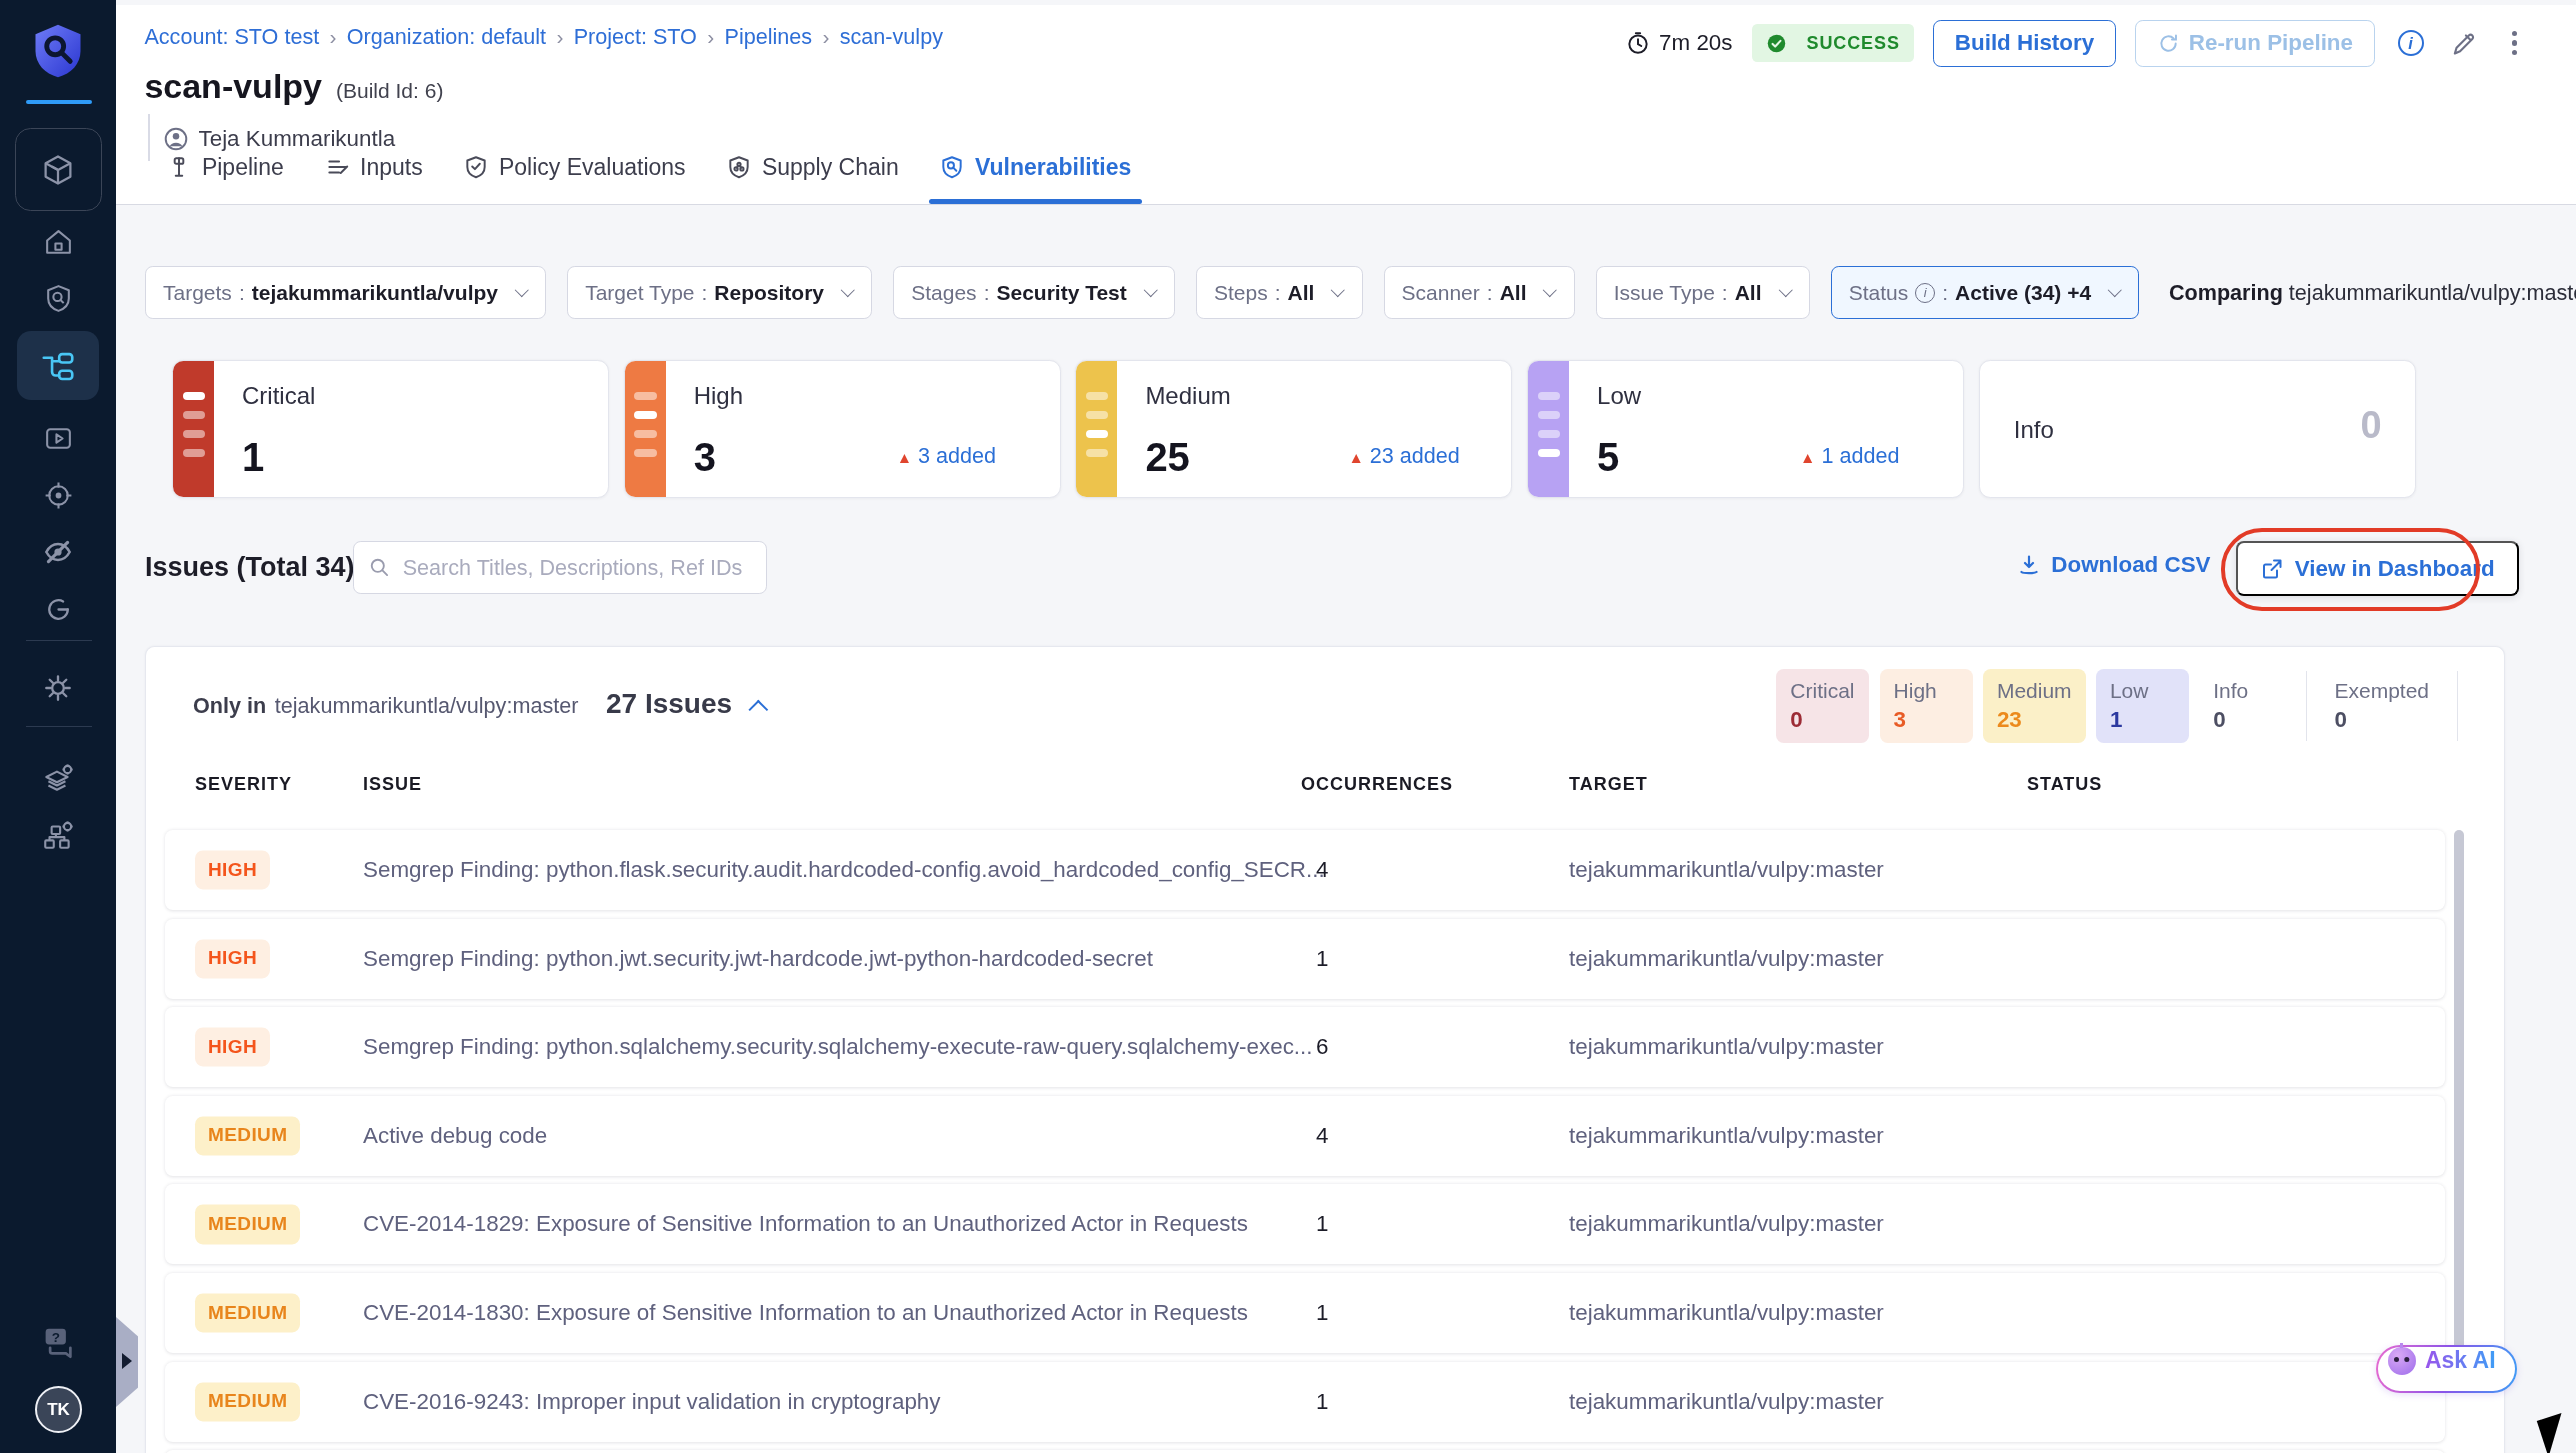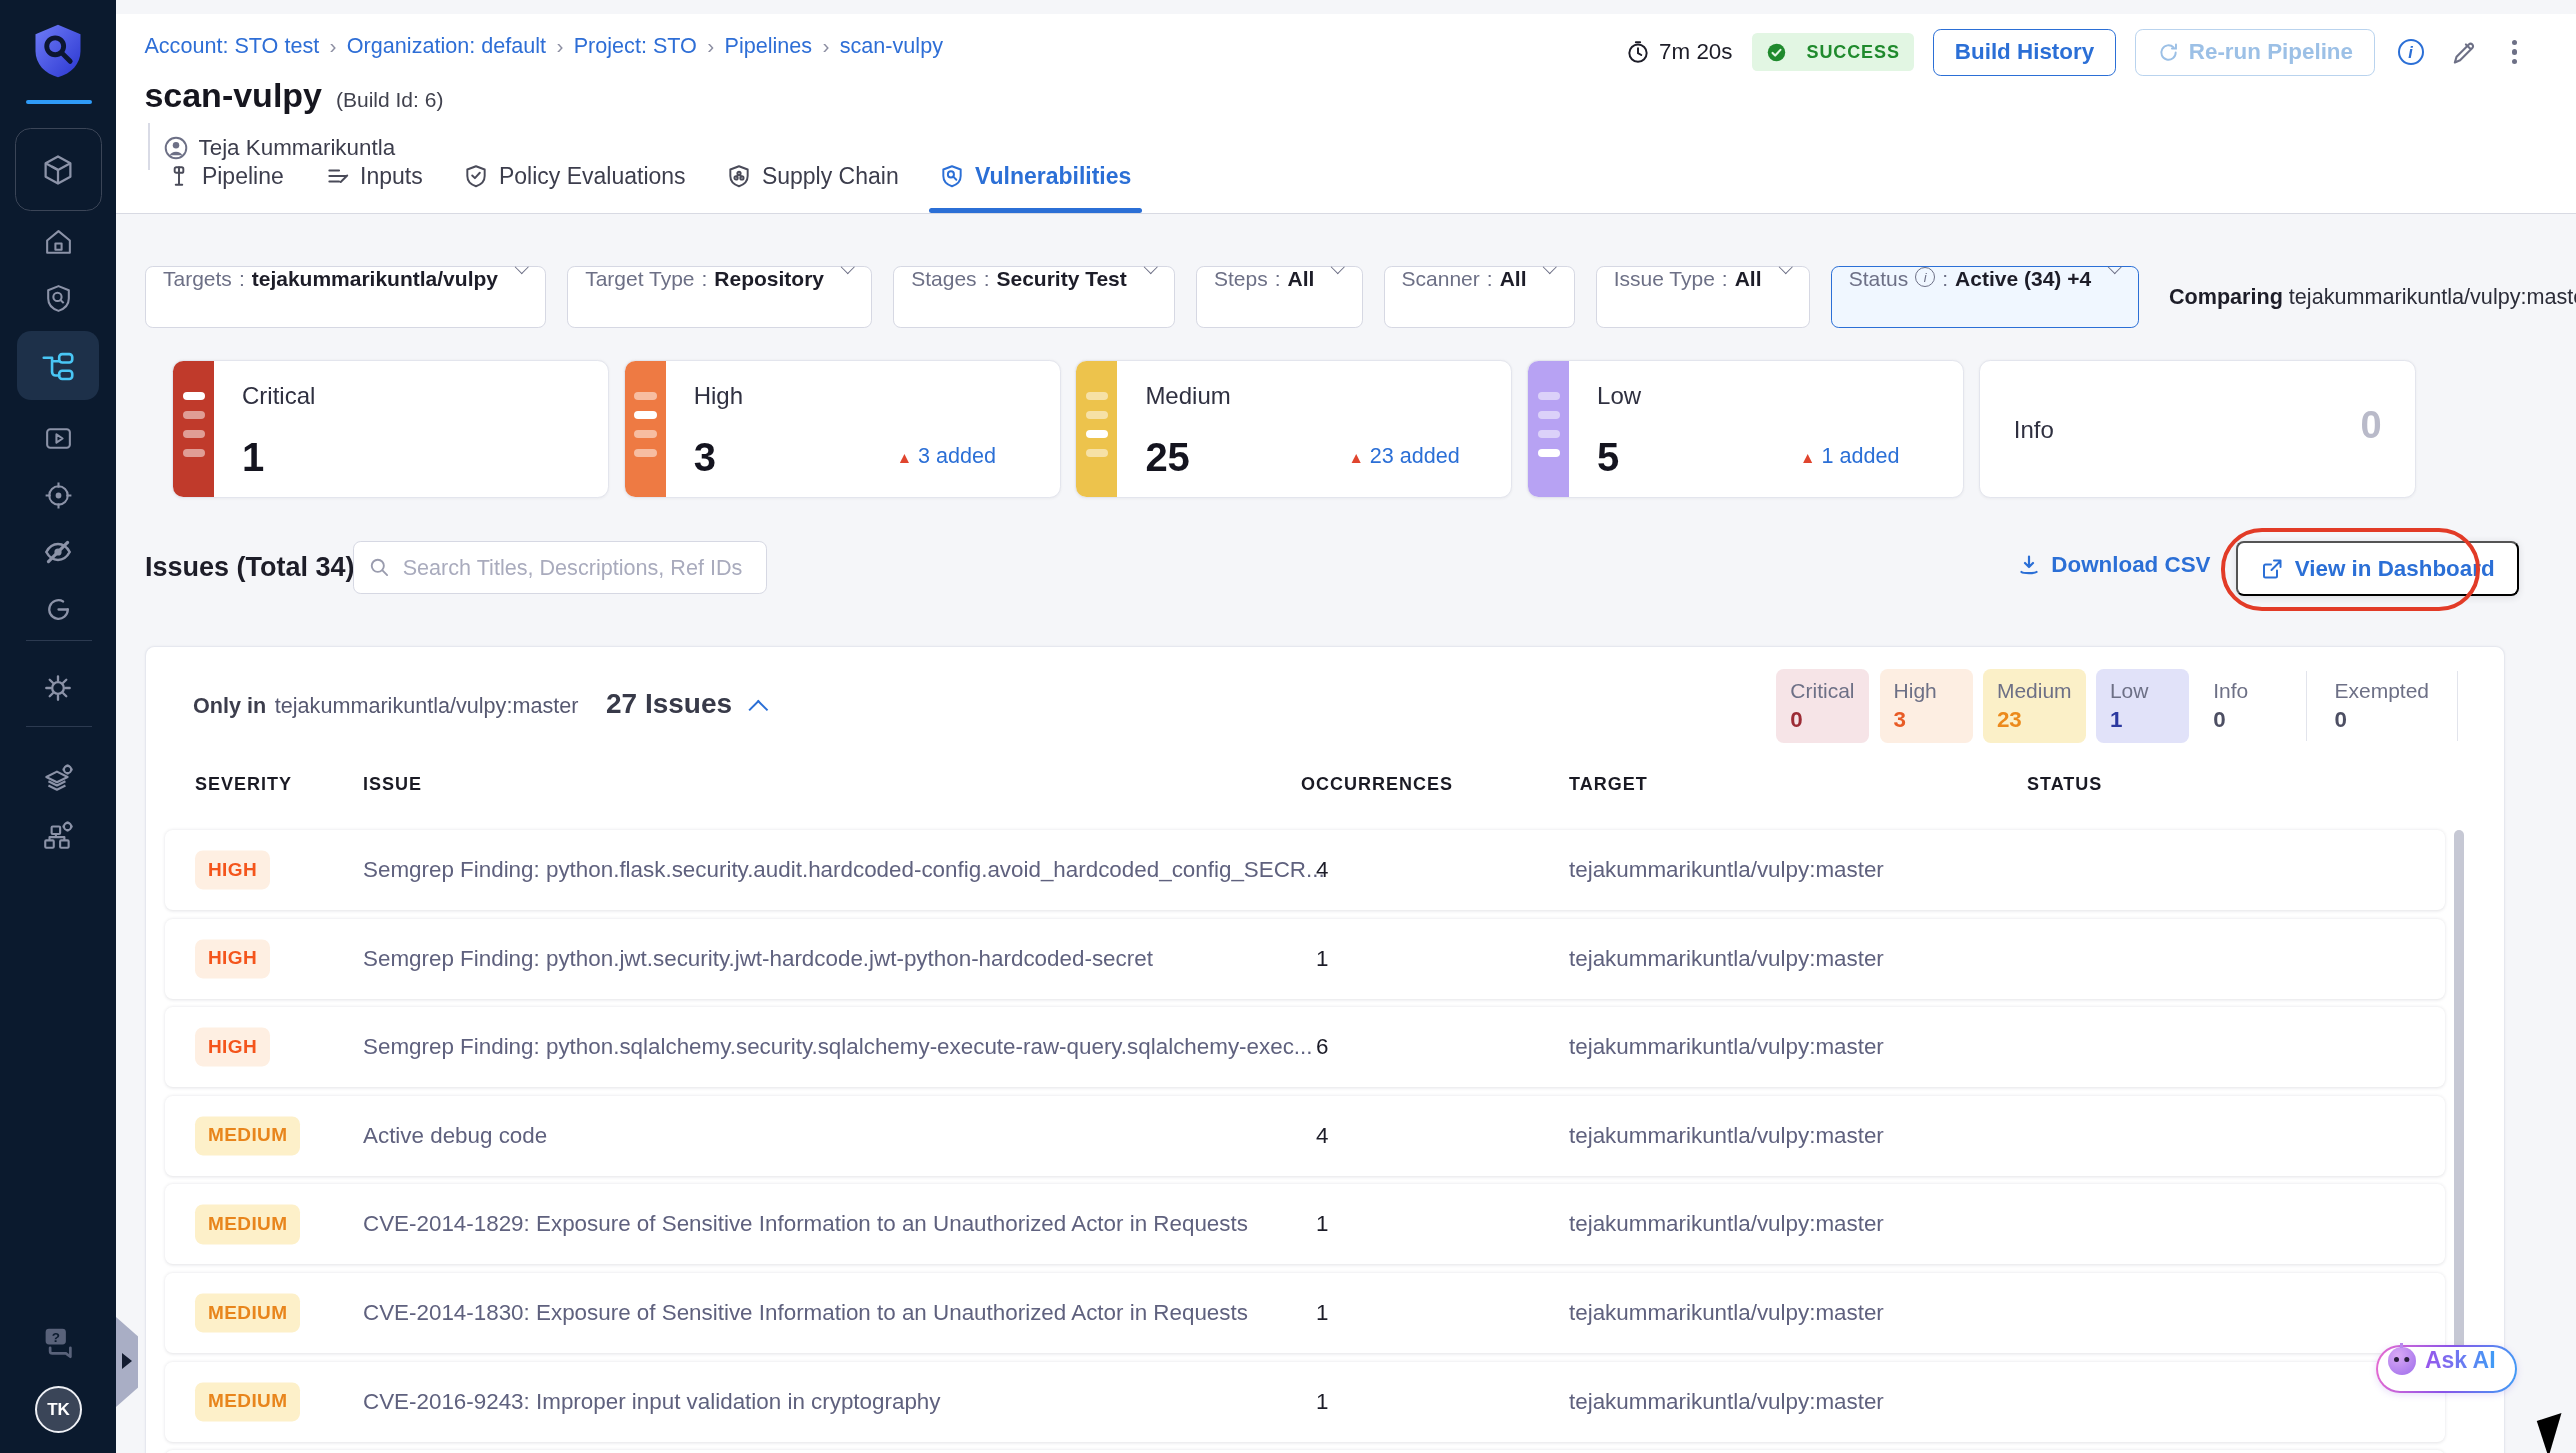--- a/index.html
+++ b/index.html
@@ -15,21 +15,21 @@
   .sb-ico{position:absolute;left:0;width:116px;height:52px;display:flex;align-items:center;justify-content:center;cursor:pointer;color:#8c93a8;}
   .sb-ico svg,.sb-tile svg{display:block;}
   .sb-active{top:331px;background:#1d3049;color:#49c6f5;left:17px;width:82px;height:69px;border-radius:14px;}
   .sb-div{position:absolute;left:26px;width:66px;height:0.9px;background:#2c3a50;}
   .sb-help{position:absolute;left:0;top:1317px;width:116px;height:48px;display:flex;align-items:center;justify-content:center;cursor:pointer;}
   .sb-avatar{position:absolute;left:35px;top:1386px;width:47px;height:47px;border-radius:50%;background:#3a4558;border:2.6px solid #eef0f5;color:#fff;font-size:17px;font-weight:bold;display:flex;align-items:center;justify-content:center;cursor:pointer;}
   .sb-handle{position:absolute;left:116px;top:1317px;width:22.4px;height:90px;background:#a9aec5;clip-path:polygon(0 0,100% 22%,100% 78%,0 100%);z-index:31;cursor:pointer;}
   .sb-handle:after{content:"";position:absolute;left:6px;top:36px;border-left:10.3px solid #131c30;border-top:8.6px solid transparent;border-bottom:8.6px solid transparent;}
 
   
-  .hdr{position:absolute;left:116px;top:14px;right:0;height:200px;background:#fff;border-bottom:0.9px solid #d8dae3;z-index:5;}
+  .hdr{position:absolute;left:116px;top:5px;right:0;height:200px;background:#fff;border-bottom:0.9px solid #d8dae3;z-index:5;}
   .crumbs{position:absolute;left:28.4px;top:19px;display:flex;align-items:center;gap:10.3px;font-size:21.6px;}
   .crumbs a{color:#2e6ed6;text-decoration:none;cursor:pointer;}
   .crumb-sep{color:#8b8da1;font-size:21px;}
   .hdr-right{position:absolute;right:45px;top:14px;height:48px;display:flex;align-items:center;gap:19px;}
   .duration{display:flex;align-items:center;gap:7.8px;color:#1d1d28;font-size:22.4px;}
   .badge-success{display:flex;align-items:center;gap:20px;background:#e2f6e3;color:#1f8a2d;font-size:18px;font-weight:bold;letter-spacing:0.9px;border-radius:5.2px;padding:8.6px 14px;}
   .btn{height:47px;border-radius:7.8px;background:#fff;display:flex;align-items:center;gap:8.6px;font-size:22.4px;font-weight:bold;padding:0 21px;cursor:pointer;}
   .btn-primary-outline{border:1.7px solid #2b6fd6;color:#2b6fd6;}
   .btn-disabled{border:1.7px solid #b9d3ee;color:#9cc0e6;cursor:default;}
   .ic-btn{width:33px;height:33px;display:flex;align-items:center;justify-content:center;cursor:pointer;}
@@ -45,21 +45,21 @@
   
   .tabs{position:absolute;left:47px;bottom:0;height:74px;display:flex;gap:34px;}
   .tab{position:relative;display:flex;align-items:center;gap:9.5px;font-size:23px;color:#3c3d4c;cursor:pointer;padding:0 3.4px;}
   .tab svg{color:#4a4b59;}
   .tab.active{color:#2b6fd6;font-weight:bold;}
   .tab.active svg{color:#2b6fd6;}
   .tab.active:after{content:"";position:absolute;left:-7px;right:-7px;bottom:0;height:5.2px;border-radius:2.6px;background:#2b6fd6;}
 
   
   .filters{position:absolute;left:145px;top:266px;display:flex;align-items:center;gap:21px;z-index:2;}
-  .pill{height:62px;border:0.9px solid #d6d8e3;background:#fff;border-radius:7.8px;display:flex;align-items:flex-start;gap:7px;padding:0 17px;font-size:21px;cursor:pointer;white-space:nowrap;}
+  .pill{height:53px;border:0.9px solid #d6d8e3;background:#fff;border-radius:7.8px;display:flex;align-items:center;gap:7px;padding:0 17px;font-size:21px;cursor:pointer;white-space:nowrap;}
   .pill .pl{color:#6d7086;}
   .pill .pv{color:#1d1d28;font-weight:bold;}
   .pill.hl{border:1.7px solid #2b6fd6;background:#f0f7ff;}
   .pill .pinfo{width:20px;height:20px;border-radius:50%;border:1.7px solid #6d7086;color:#6d7086;font-size:13px;display:inline-flex;align-items:center;justify-content:center;font-style:italic;}
   .chev{width:9.5px;height:9.5px;border-right:1.7px solid #6d7086;border-bottom:1.7px solid #6d7086;transform:rotate(45deg);margin:-5.2px 1.7px 0 12px;}
   .comparing{font-size:21.6px;color:#2c2d39;margin-left:8.6px;white-space:nowrap;}
   .comparing b{color:#1d1d28;}
 
   
   .cards{position:absolute;left:172px;top:360px;display:flex;gap:14.7px;}

